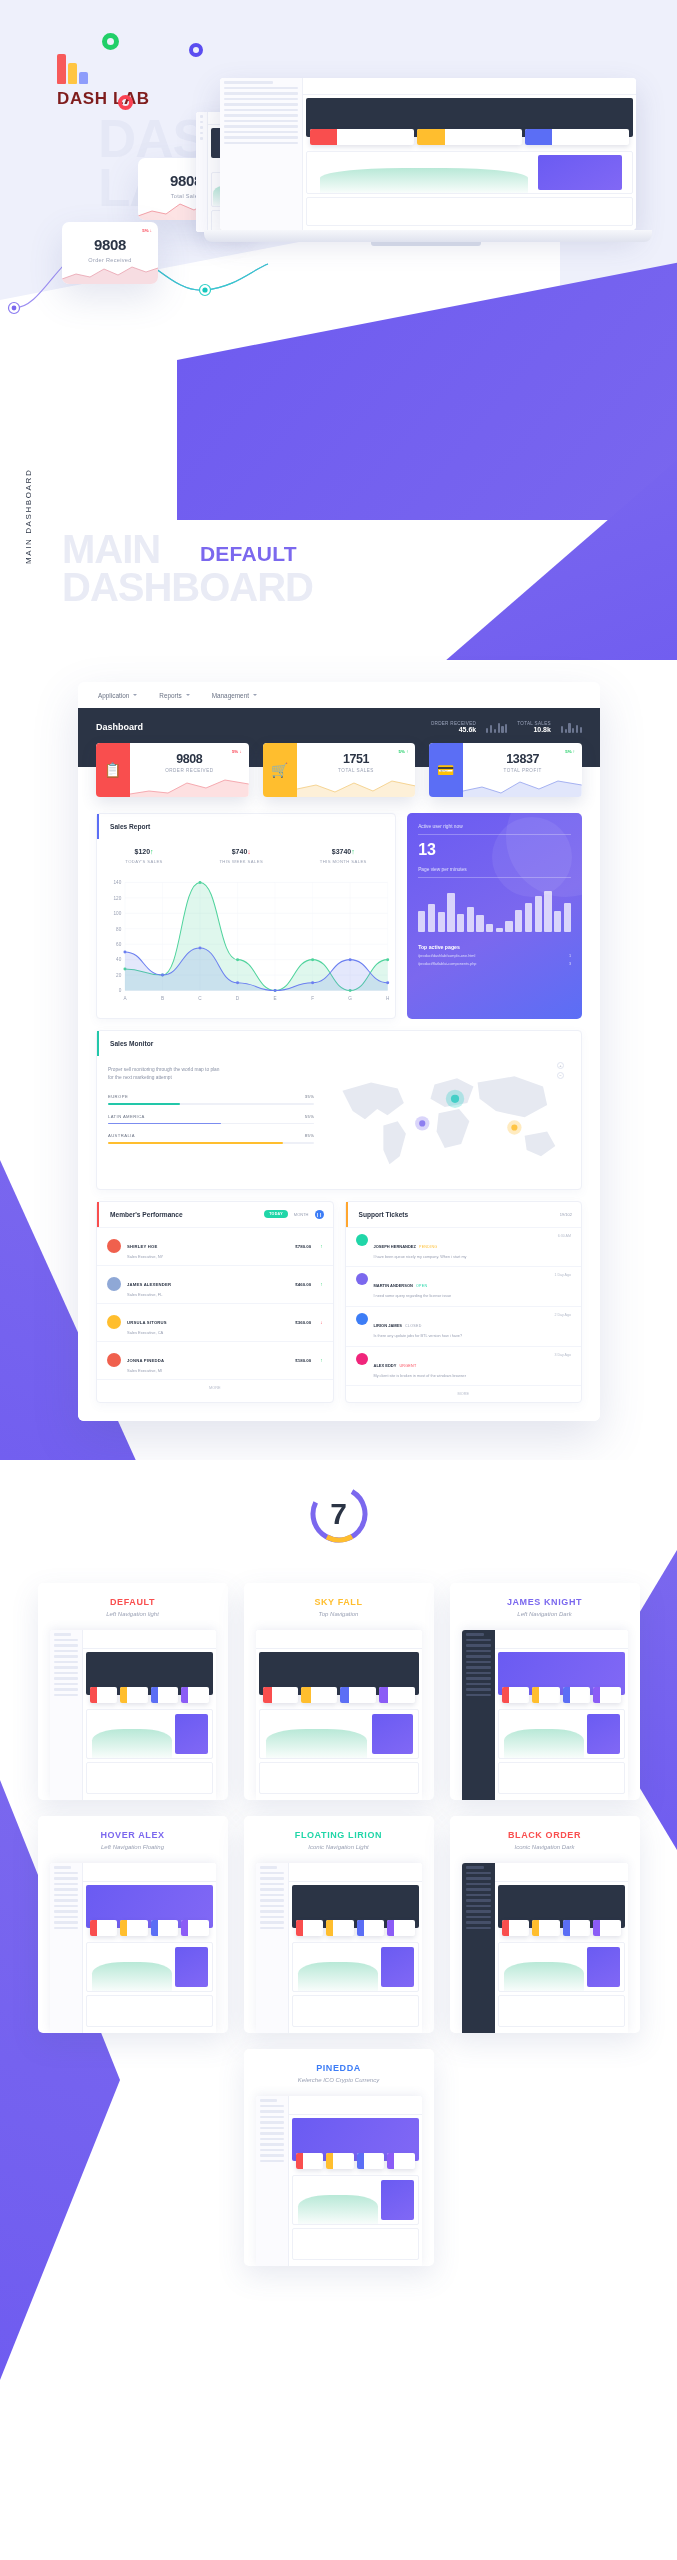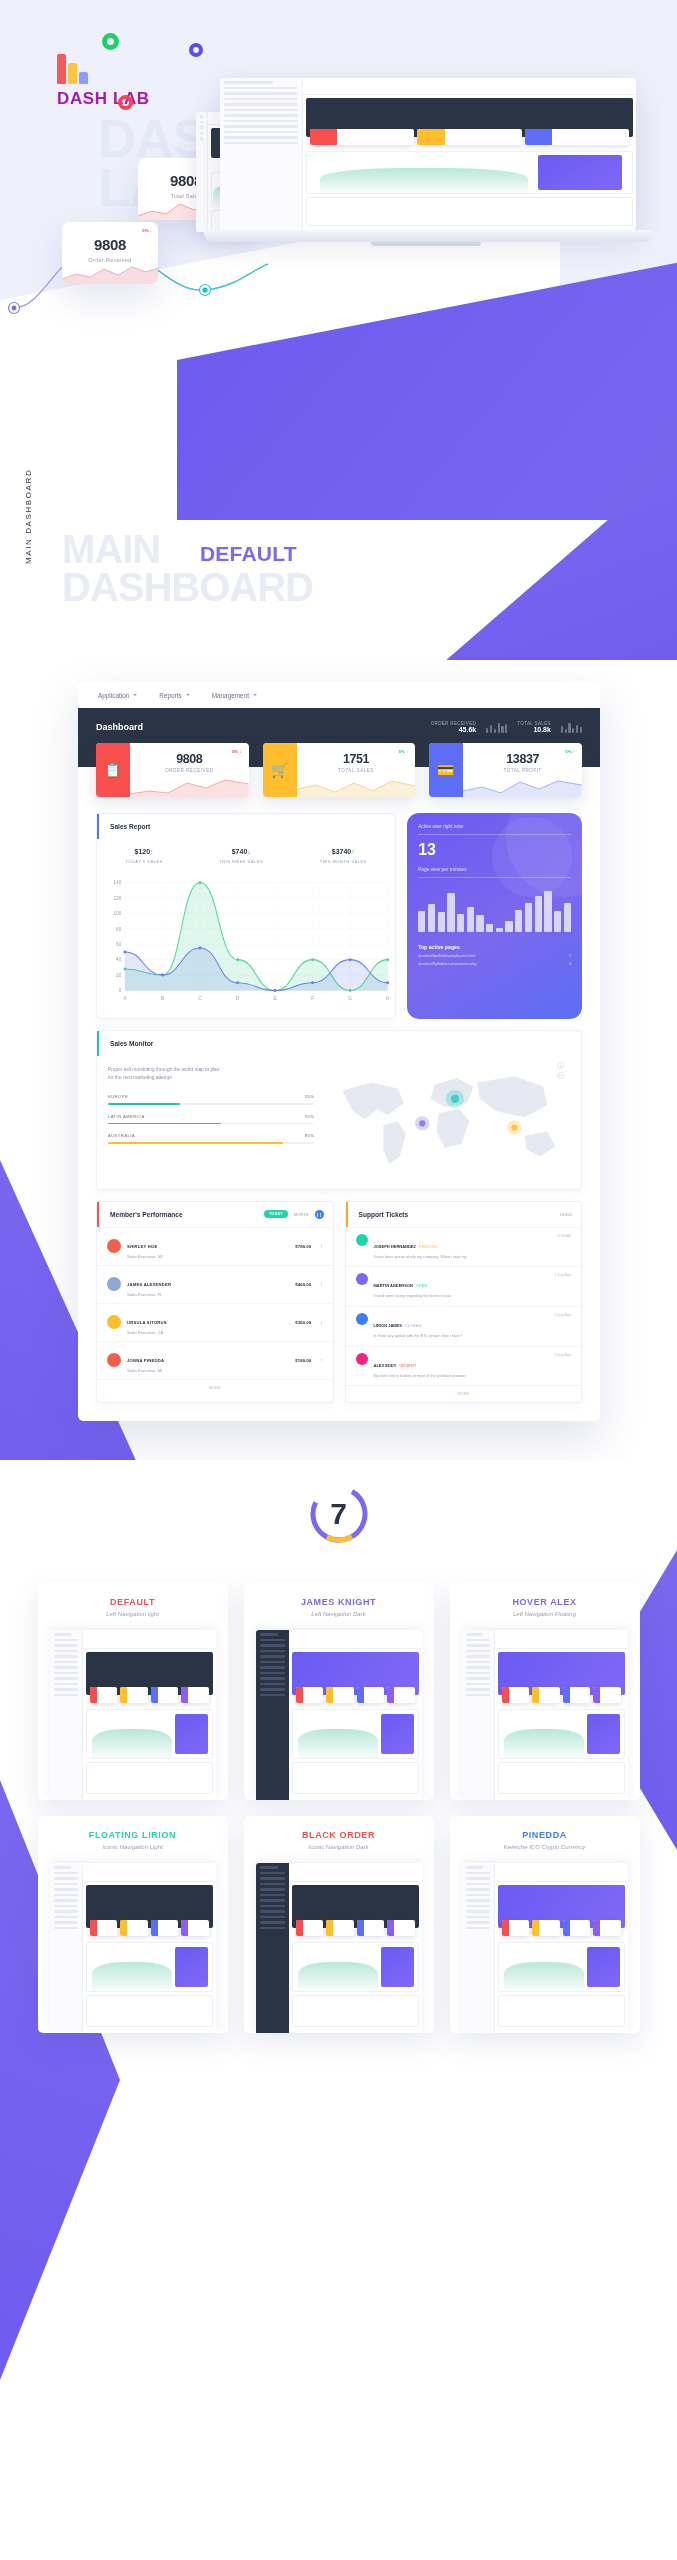--- a/index.html
+++ b/index.html
@@ -25,21 +25,21 @@
     background:linear-gradient(135deg,#6f5cf0 0%,#7b68ee 100%);
     transform:skewY(-11deg); transform-origin:right top;
   }
 
   .logo-wrap { position:absolute; left:57px; top:54px; }
   .logo-bars { display:flex; align-items:flex-end; gap:2px; height:30px; margin-bottom:5px; }
   .logo-bars i { display:block; border-radius:2px 2px 1px 1px; }
   .lb1 { width:9px; height:30px; background:#f75a5a; }
   .lb2 { width:9px; height:21px; background:#ffc542; }
   .lb3 { width:9px; height:12px; background:#8e9dfb; }
-  .logo-text { font-size:17px; font-weight:bold; letter-spacing:.6px; color:#a21caf; }
+  .logo-text { font-size:17px; font-weight:bold; letter-spacing:.6px; color:#7f1d1d; }
 
   .ring { position:absolute; border-radius:50%; }
   .ring.green { left:102px; top:33px; width:17px; height:17px; border:5px solid #21cf68; }
   .ring.blue  { left:189px; top:43px; width:14px; height:14px; border:4.5px solid #5b4df0; }
   .ring.red   { left:118px; top:95px; width:15px; height:15px; border:4.5px solid #fa4152; }
 
   .ghost-dash {
     position:absolute; left:98px; top:115px;
     font-size:53px; font-weight:bold; letter-spacing:-1px;
     line-height:.92; color:#e4e7f6; opacity:.85;
@@ -169,21 +169,21 @@
   .dash-body { padding:16px 18px 18px; background:#fff; }
   .panel { background:#fff; border:1px solid #eef0f7; border-radius:4px; box-shadow:0 3px 10px rgba(80,90,150,.05); }
   .panel-title { font-size:6.6px; font-weight:bold; padding:9px 11px; border-left:2px solid #5b6ef5; }
   .panel-title.green { border-left-color:#22c7a9; }
   .panel-title.red { border-left-color:#f94e4e; }
   .panel-title.orange { border-left-color:#ffa62e; }
 
   .sales-flex { display:flex; gap:11px; }
   .sales-left { flex:1.95; }
   .sales-right {
-    flex:1; border-radius:12px; color:#fff; padding:11px 11px 26px;
+    flex:1; border-radius:5px; color:#fff; padding:11px 11px 26px;
     background:linear-gradient(150deg,#6a5bf2 0%,#7b68ee 55%,#5b6ef5 100%);
     position:relative; overflow:hidden;
   }
   .sales-right .glow { position:absolute; border-radius:50%; background:rgba(255,255,255,.07); }
   .kpis { display:flex; justify-content:space-around; padding:8px 0 4px; }
   .kpi { text-align:center; }
   .kpi .v { font-size:8px; font-weight:bold; }
   .kpi .v span { font-size:7px; }
   .kpi .k { font-size:4.2px; color:#9aa1b4; letter-spacing:.4px; margin-top:3px; }
 
@@ -764,20 +764,44 @@
               <div class="m-panel">
                 <div class="m-blob"></div>
                 <div class="m-right"></div>
               </div>
               <div class="m-panel2"></div>
             </div>
           </div>
         </div>
       </div>
       <div class="demo-card">
+        <div class="dc-t" style="color:#ffbe2e">SKY FALL</div>
+        <div class="dc-s">Top Navigation</div>
+        <div class="demo-thumb">
+          <div class="mini">
+            <div class="m-top" style="left:0"></div>
+            <div class="m-body" style="left:0">
+              <div class="m-hero">
+                <div class="m-cards">
+                  <span class="mc r"></span>
+                  <span class="mc y"></span>
+                  <span class="mc b"></span>
+                  <span class="mc p"></span>
+                </div>
+              </div>
+              <div class="m-panel">
+                <div class="m-blob"></div>
+                <div class="m-right"></div>
+              </div>
+              <div class="m-panel2"></div>
+            </div>
+          </div>
+        </div>
+      </div>
+      <div class="demo-card">
         <div class="dc-t" style="color:#7b68ee">JAMES KNIGHT</div>
         <div class="dc-s">Left Navigation Dark</div>
         <div class="demo-thumb">
           <div class="mini">
             <div class="m-side dark">
               <div class="srow" style="width:55%"></div>
               <div class="srow"></div>
               <div class="srow"></div>
               <div class="srow"></div>
               <div class="srow"></div>

